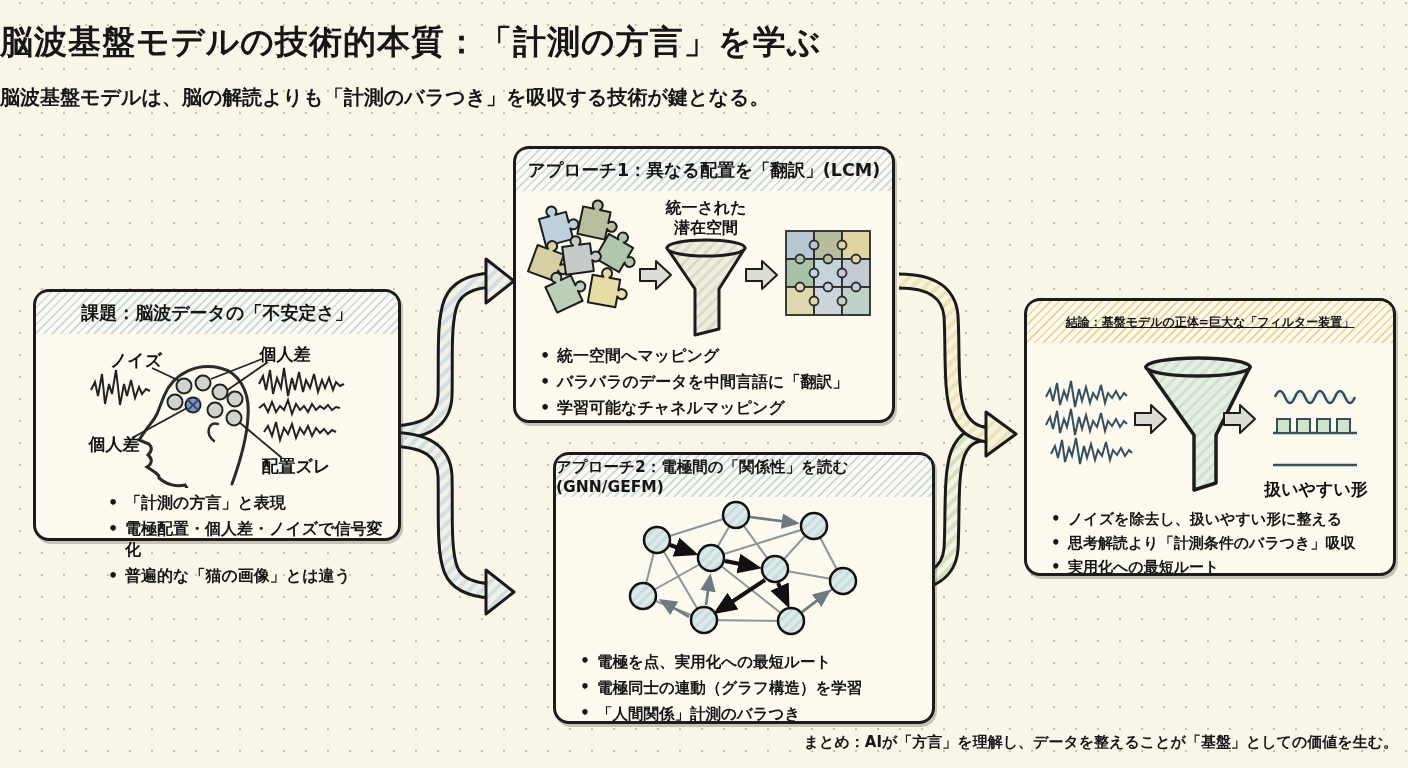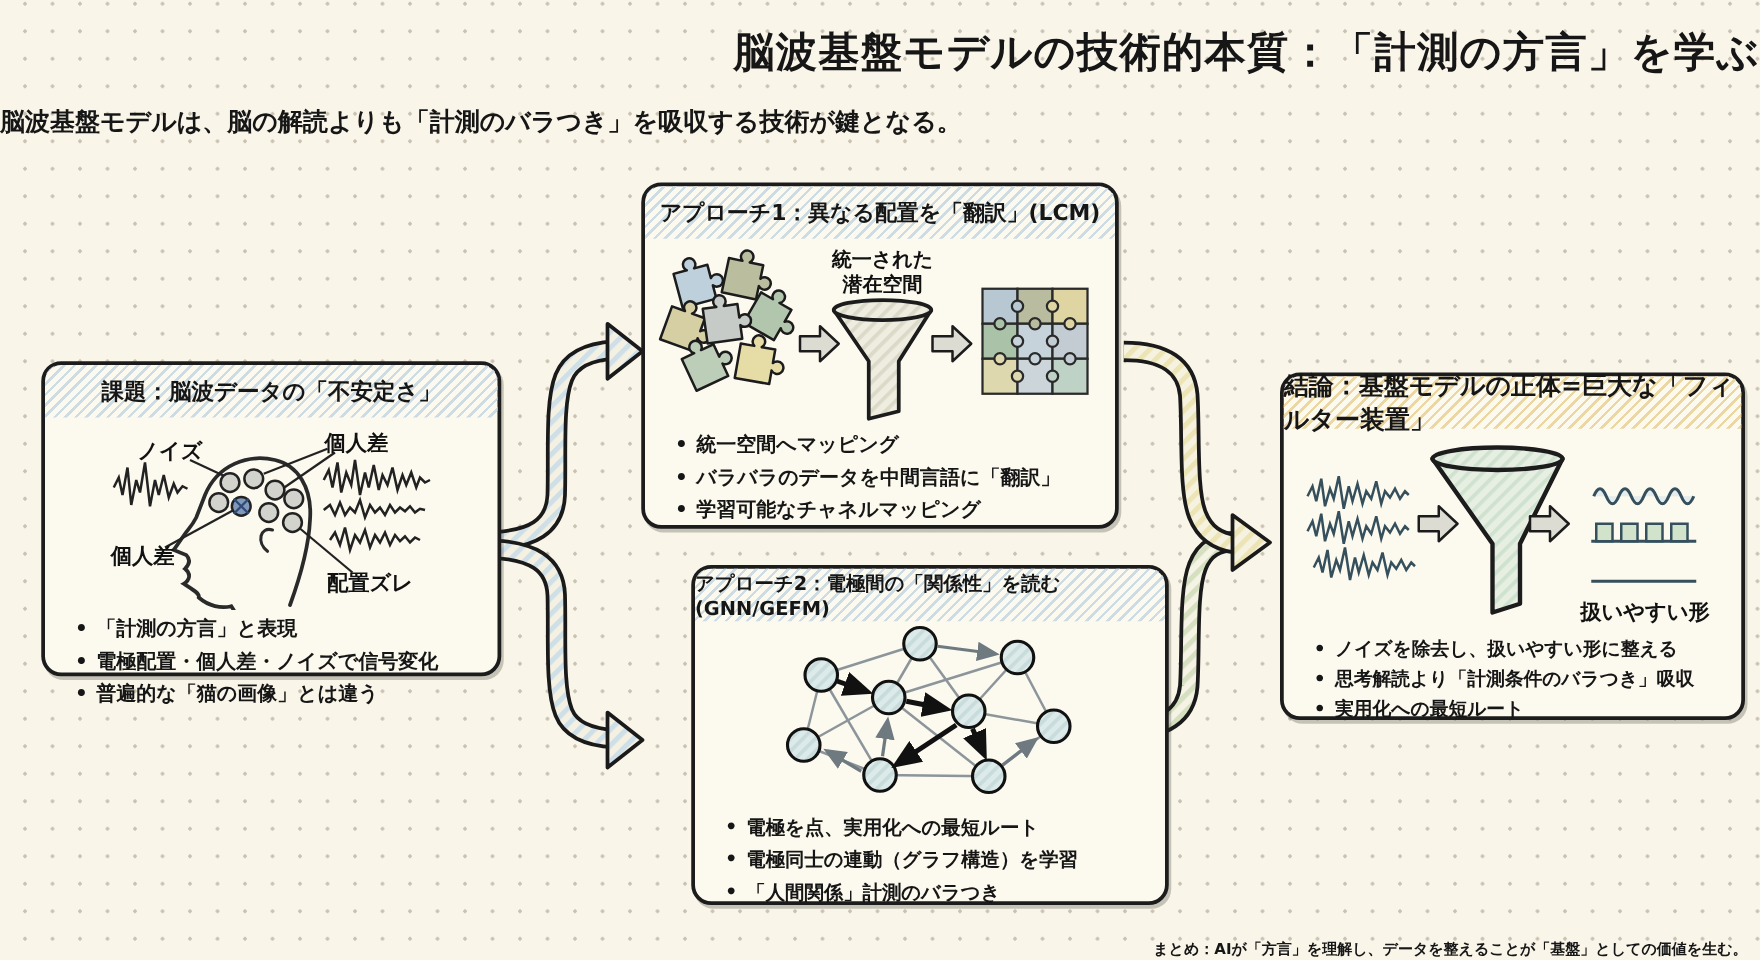--- a/index.html
+++ b/index.html
@@ -3,46 +3,46 @@
 <meta charset="utf-8">
 <style>
   html,body{margin:0;padding:0;}
   .canvas{
     position:relative;width:1408px;height:768px;overflow:hidden;
     background-color:#f9f5e9;
     background-image:radial-gradient(circle,#c9c2b2 1.2px,rgba(0,0,0,0) 1.6px);
     background-size:22px 22px;background-position:9px 14px;
     font-family:"DejaVu Sans",sans-serif;color:#161616;
   }
-  .main-title{position:absolute;top:20px;left:0;width:100%;text-align:right;
+  .main-title{position:absolute;top:20px;left:0;width:100%;text-align:left;
     font-size:33px;font-weight:bold;letter-spacing:1px;z-index:2;}
   .subtitle{position:absolute;top:84px;left:0;width:100%;text-align:left;
     font-size:20px;font-weight:bold;z-index:2;}
   .box{position:absolute;background:#fcf9ee;border:3px solid #1c1c1c;border-radius:16px;
     box-shadow:2px 3px 0 rgba(45,42,30,.25);z-index:1;box-sizing:border-box;}
   .box-header{height:42px;border-radius:12px 12px 0 0;display:flex;align-items:center;
     justify-content:center;font-weight:bold;}
   .hatch-blue{background-image:repeating-linear-gradient(135deg,rgba(0,0,0,0) 0 4px,#ccdbe4 4px 6px);}
   .hatch-orange{background-image:repeating-linear-gradient(135deg,rgba(0,0,0,0) 0 4px,#ecd7a2 4px 6px);}
   .bullets{list-style:none;margin:4px 0 0 0;padding:0 10px 0 24px;font-weight:bold;}
   .bullets li{position:relative;padding-left:17px;margin:5px 0;}
   .bullets li::before{content:"\2022";position:absolute;left:0;}
   .illus{display:block;}
-  .summary{position:absolute;right:10px;bottom:0;font-size:12px;font-weight:bold;z-index:2;margin-left:36px;}
+  .summary{position:absolute;right:10px;bottom:16px;font-size:15px;font-weight:bold;z-index:2;margin-left:36px;}
   #problem-box{left:33px;top:289px;width:368px;height:252px;}
   #problem-box .box-header{font-size:18px;}
-  #problem-box .bullets{font-size:16px;}
+  #problem-box .bullets{font-size:16px;margin-left:48px;}
   #approach1-box{left:513px;top:146px;width:382px;height:277px;}
   #approach1-box .box-header{font-size:17.5px;}
   #approach1-box .bullets{font-size:16px;}
   #approach2-box{left:513px;top:452px;width:382px;height:272px;margin-left:40px;}
   #approach2-box .box-header{font-size:15.5px;}
   #approach2-box .bullets{font-size:15.5px;}
   #conclusion-box{left:1024px;top:298px;width:372px;height:278px;}
-  #conclusion-box .box-header{font-size:20px;}
+  #conclusion-box .box-header{font-size:12px;text-decoration:underline;}
   #conclusion-box .bullets{font-size:15px;}
   .connectors{position:absolute;left:0;top:0;z-index:0;pointer-events:none;}
   svg text{font-family:"DejaVu Sans",sans-serif;}
 </style>
 </head>
 <body>
 
 <div class="canvas">
 
   <div class="main-title">脳波基盤モデルの技術的本質：「計測の方言」を学ぶ</div>

